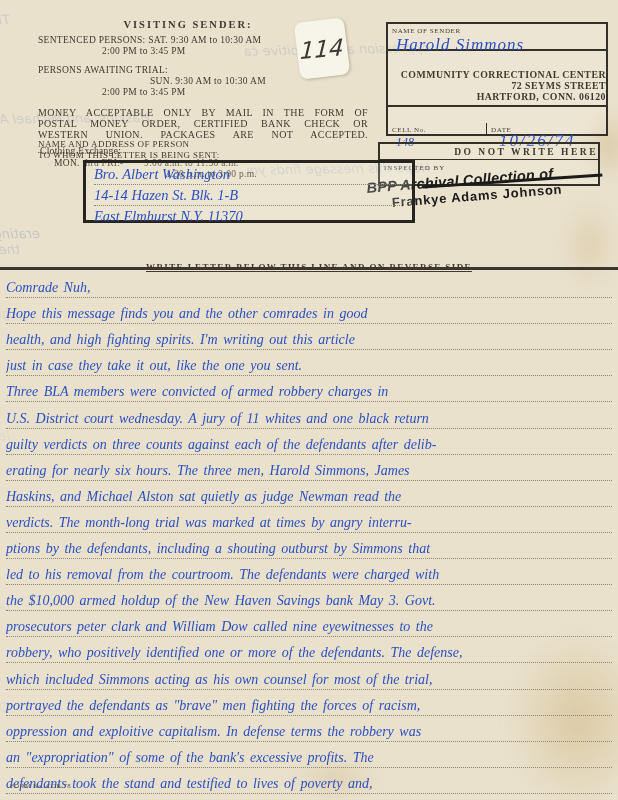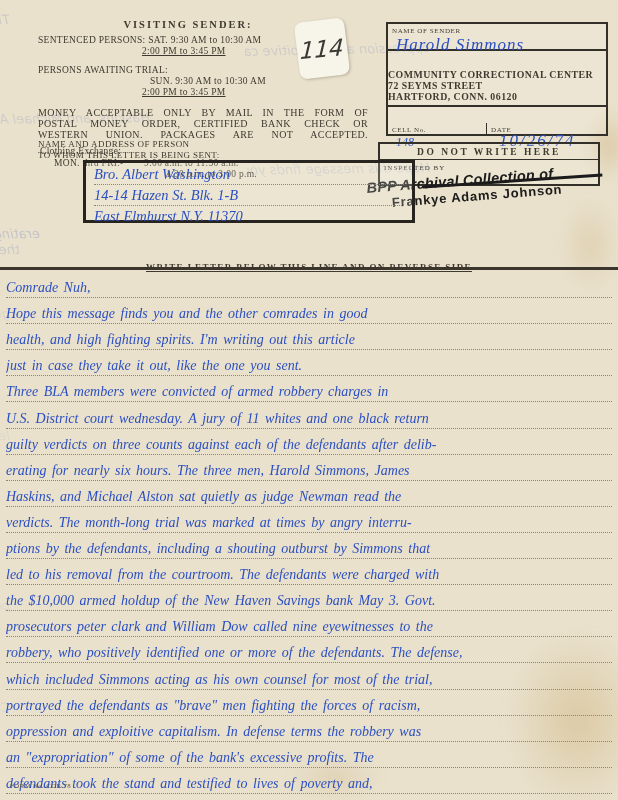--- a/index.html
+++ b/index.html
@@ -34,21 +34,21 @@
   .stain.s2{left:586px;top:110px;width:46px;height:70px;background:radial-gradient(closest-side,rgba(182,140,66,0.30),rgba(182,140,66,0));}
   .stain.s3{left:290px;top:760px;width:90px;height:36px;background:radial-gradient(closest-side,rgba(182,140,66,0.22),rgba(182,140,66,0));}
   .stain.s4{right:0px;top:200px;width:56px;height:90px;background:radial-gradient(closest-side,rgba(190,150,80,0.22),rgba(190,150,80,0));}
 
   .layer{position:absolute;z-index:2;}
 
   
   .visiting{left:38px;top:20px;width:332px;font-size:9.5px;letter-spacing:0.3px;line-height:10px;}
   .vh-title{text-align:center;width:300px;font-weight:bold;font-size:10.5px;letter-spacing:2px;margin-bottom:5px;}
   .vh-row{margin-top:1px;}
-  .indent-time{margin-left:104px;margin-top:1px;text-decoration:underline;}
+  .indent-time{margin-left:64px;margin-top:1px;}
   .indent-sun{margin-left:112px;margin-top:1px;}
   .vh-gap{margin-top:9px;}
   .money{margin-top:10px;width:330px;}
   .money-line{text-align:justify;text-align-last:justify;font-size:10px;letter-spacing:0.4px;line-height:11px;}
   .clothing-label{margin:6px 0 0 2px;font-size:9.5px;}
   .clothing-row{margin:2px 0 0 16px;}
   .clothing-row .ct{margin-left:18px;}
   .clothing-row2{margin:1px 0 0 128px;}
 
   
@@ -61,31 +61,31 @@
   .slip span{
     font-family:"DejaVu Sans",sans-serif;font-style:italic;font-size:23px;
     color:#3a3833;transform:skewX(-8deg) rotate(2deg);
   }
 
   
   .sender-box{left:386px;top:22px;width:218px;height:110px;border:2px solid var(--boxline);display:flex;flex-direction:column;background:rgba(247,243,233,0.25);gap:16px;}
   .tiny-label{font-size:7px;letter-spacing:0.6px;padding:3px 0 0 4px;color:#45403५;color:#45403a;}
   .sender-top{height:37px;border-bottom:2px solid var(--boxline);position:relative;}
   .sender-name{position:absolute;left:8px;top:11px;font-size:17px;letter-spacing:1px;white-space:nowrap;}
-  .sender-facility{border-bottom:2px solid var(--boxline);text-align:left;padding:2px 0 3px;}
+  .sender-facility{border-bottom:2px solid var(--boxline);text-align:right;padding:2px 0 3px;}
   .facility-line{font-size:9.8px;font-weight:600;letter-spacing:0.5px;line-height:11px;}
   .sender-bottom{flex:1;display:flex;}
   .cell-cell{width:45%;position:relative;}
   .date-cell{flex:1;border-left:1.5px solid var(--boxline);position:relative;}
   .cell-val{position:absolute;left:8px;top:12px;font-size:12px;}
   .date-val{position:absolute;left:12px;top:8px;font-size:17px;letter-spacing:2px;white-space:nowrap;}
 
   
   .dnw-box{left:378px;top:142px;width:218px;height:40px;border:2px solid var(--boxline);background:rgba(247,243,233,0.2);}
-  .dnw-head{border-bottom:1.5px solid var(--boxline);text-align:center;font-weight:bold;font-size:9.5px;letter-spacing:2.5px;padding:3px 0 2px;}
+  .dnw-head{border-bottom:1.5px solid var(--boxline);text-align:right;font-weight:bold;font-size:9.5px;letter-spacing:2.5px;padding:3px 0 2px;}
   .inspected{letter-spacing:1px;padding-top:4px;}
 
   
   .stamp{left:366px;top:180px;width:240px;transform:rotate(-4.5deg);transform-origin:left top;color:#1b1b1b;font-family:"Liberation Sans",sans-serif;}
   .stamp-l1{font-weight:bold;font-style:italic;font-size:14.5px;letter-spacing:0.2px;white-space:nowrap;}
   .stamp-l2{font-weight:bold;font-size:13px;letter-spacing:0.8px;margin:1px 0 0 24px;white-space:nowrap;}
   .stamp-strike{position:absolute;left:56px;top:11px;width:180px;height:2.5px;background:#1b1b1b;transform:rotate(0.6deg);}
 
   
   .recip-label{left:38px;top:139px;font-size:9px;letter-spacing:0.4px;line-height:10.5px;}

